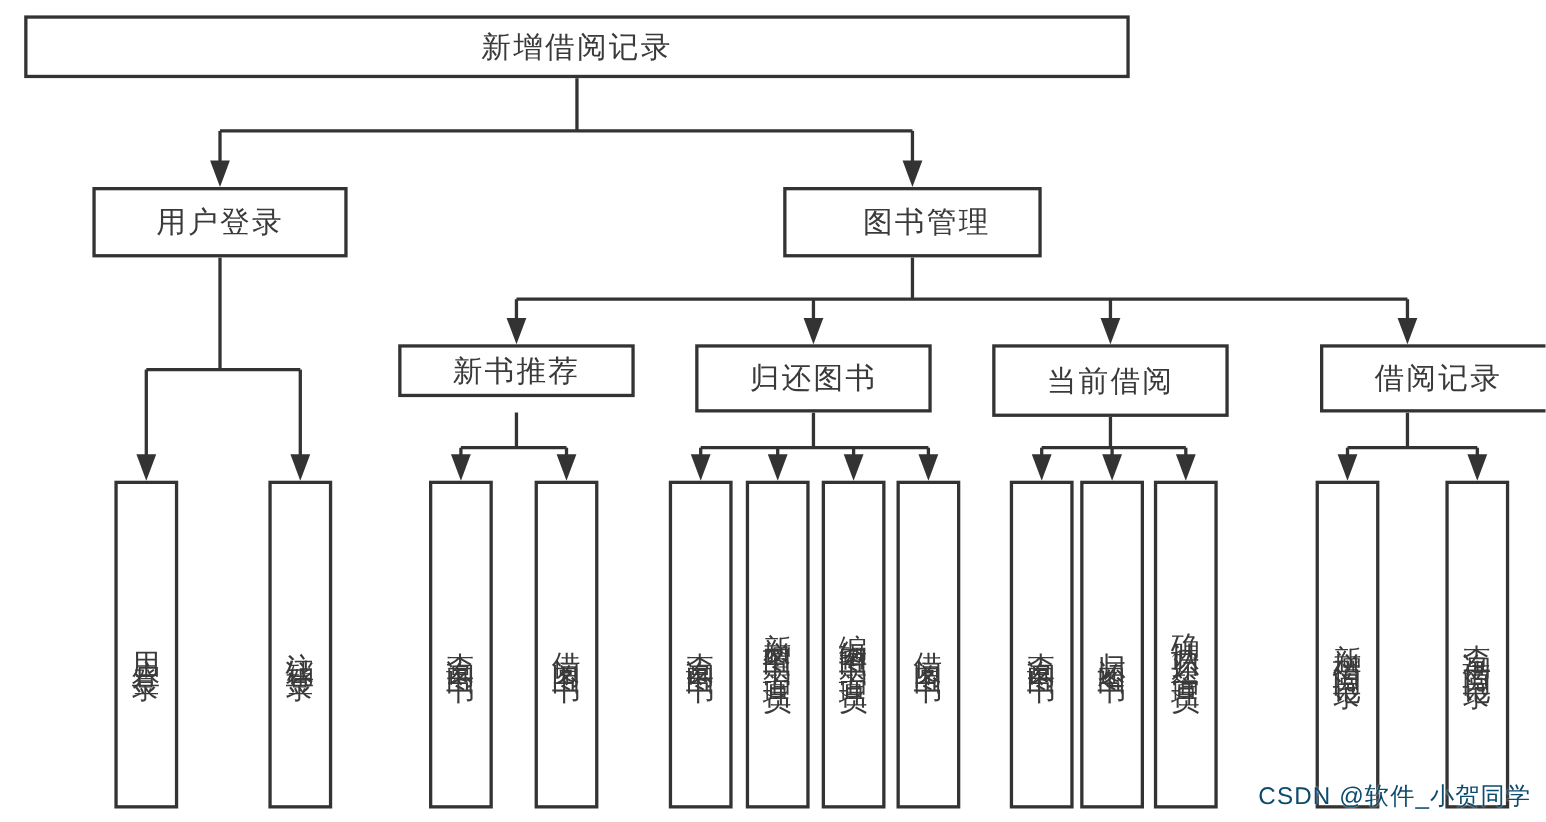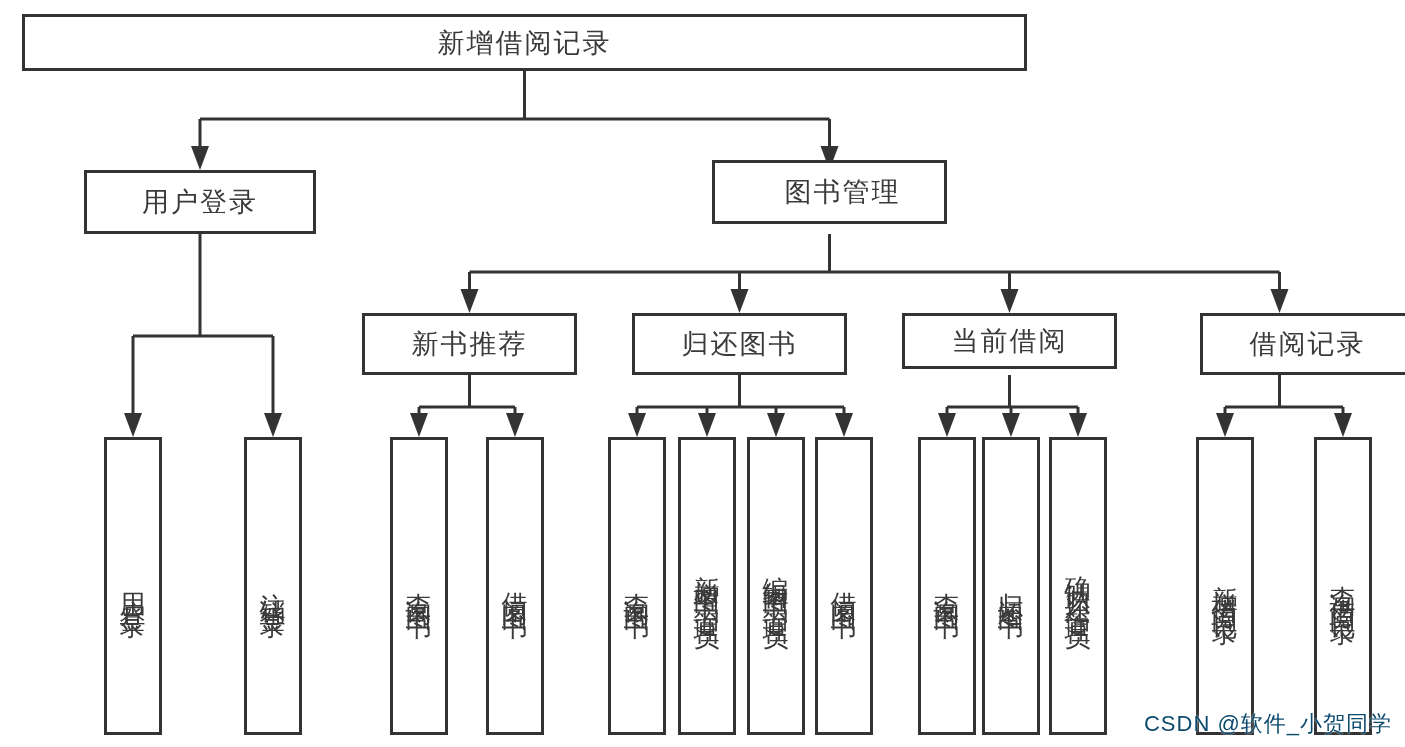--- a/index.html
+++ b/index.html
@@ -37,25 +37,25 @@
     writing-mode: vertical-lr;
     text-orientation: mixed;
     font-size: 26px;
     letter-spacing: 7px;
     line-height: 1;
   }
   
   .n-root   { left: 22px;  top: 14px;  width: 1005px; height: 57px; }
   
   .n-login  { left: 84px;  top: 170px; width: 232px;  height: 64px; }
-  .n-mgmt   { left: 712px; top: 160px; width: 235px;  height: 64px; padding-left: 26px; }
-  
-  .n-newrec { left: 362px;  top: 313px; width: 215px; height: 62px; }
+  .n-mgmt   { left: 712px; top: 170px; width: 235px;  height: 64px; padding-left: 26px; }
+  
+  .n-newrec { left: 362px;  top: 313px; width: 215px; height: 48px; }
   .n-borrow { left: 632px;  top: 313px; width: 215px; height: 62px; }
-  .n-current{ left: 902px;  top: 313px; width: 215px; height: 56px; }
+  .n-current{ left: 902px;  top: 313px; width: 215px; height: 66px; }
   .n-record { left: 1172px; top: 313px; width: 215px; height: 62px; margin-left: 28px; }
   
   .leaf { top: 437px; width: 58px; height: 298px; }
   .l-ulogin  { left: 104px; }
   .l-logout  { left: 244px; }
   .l-nbquery { left: 390px; }
   .l-nbborrow{ left: 486px; }
   .l-bbquery { left: 608px; }
   .l-bbadd   { left: 678px; }
   .l-bbedit  { left: 747px; }

